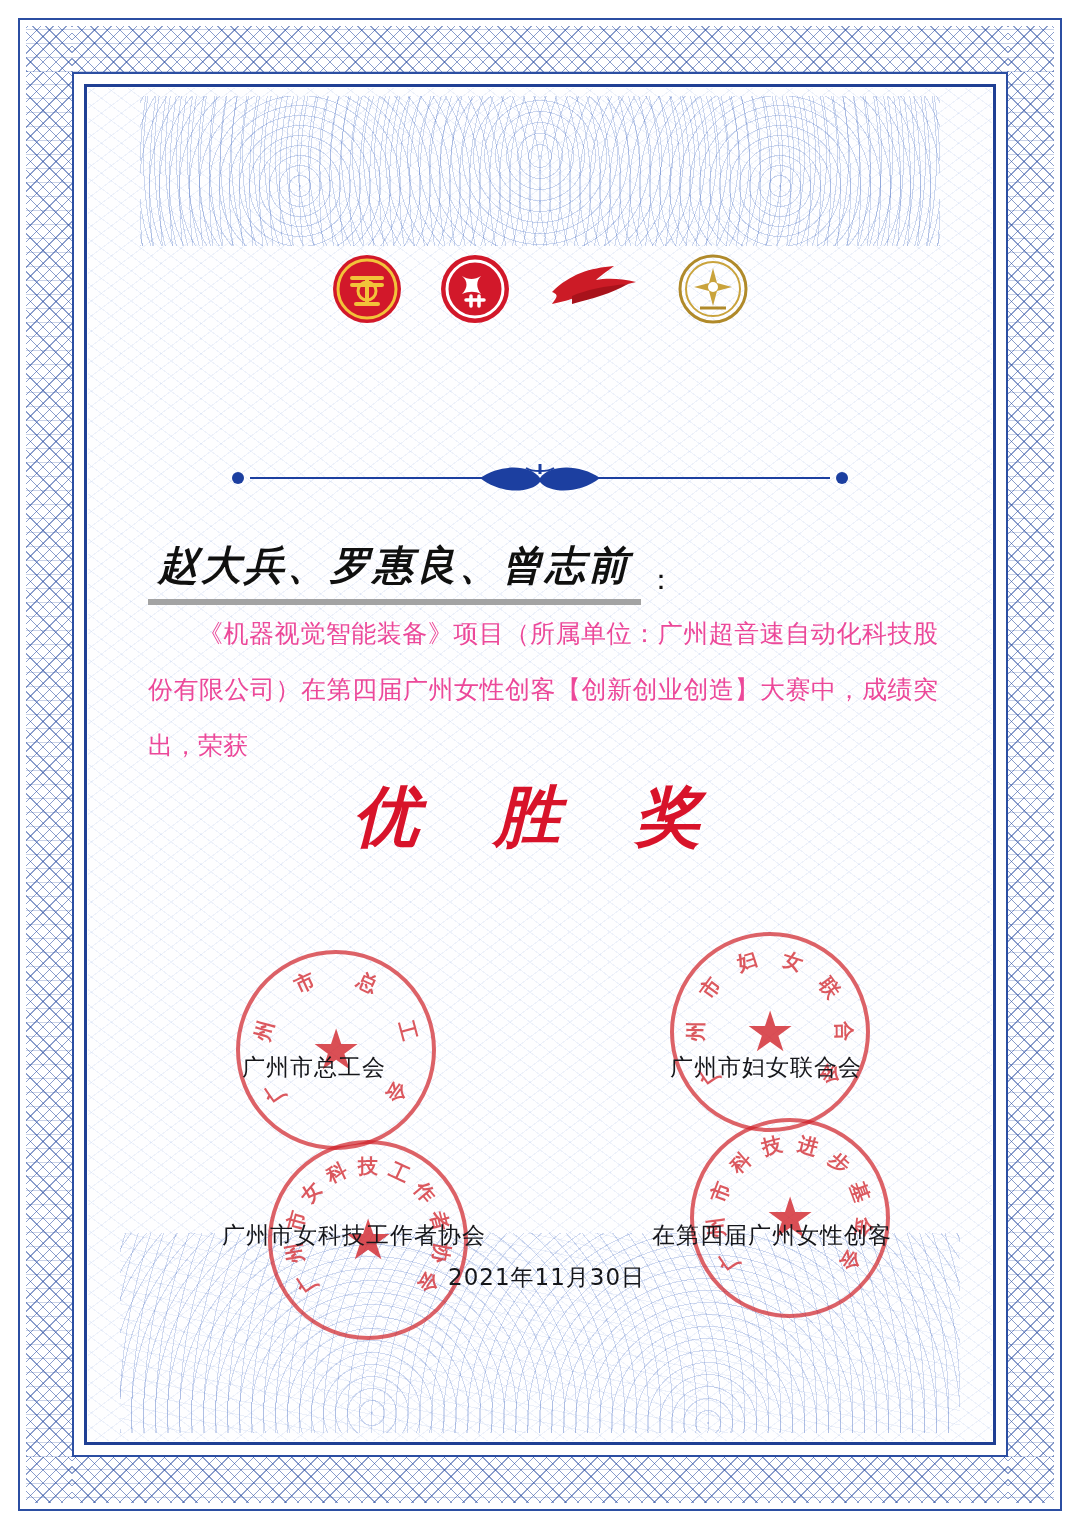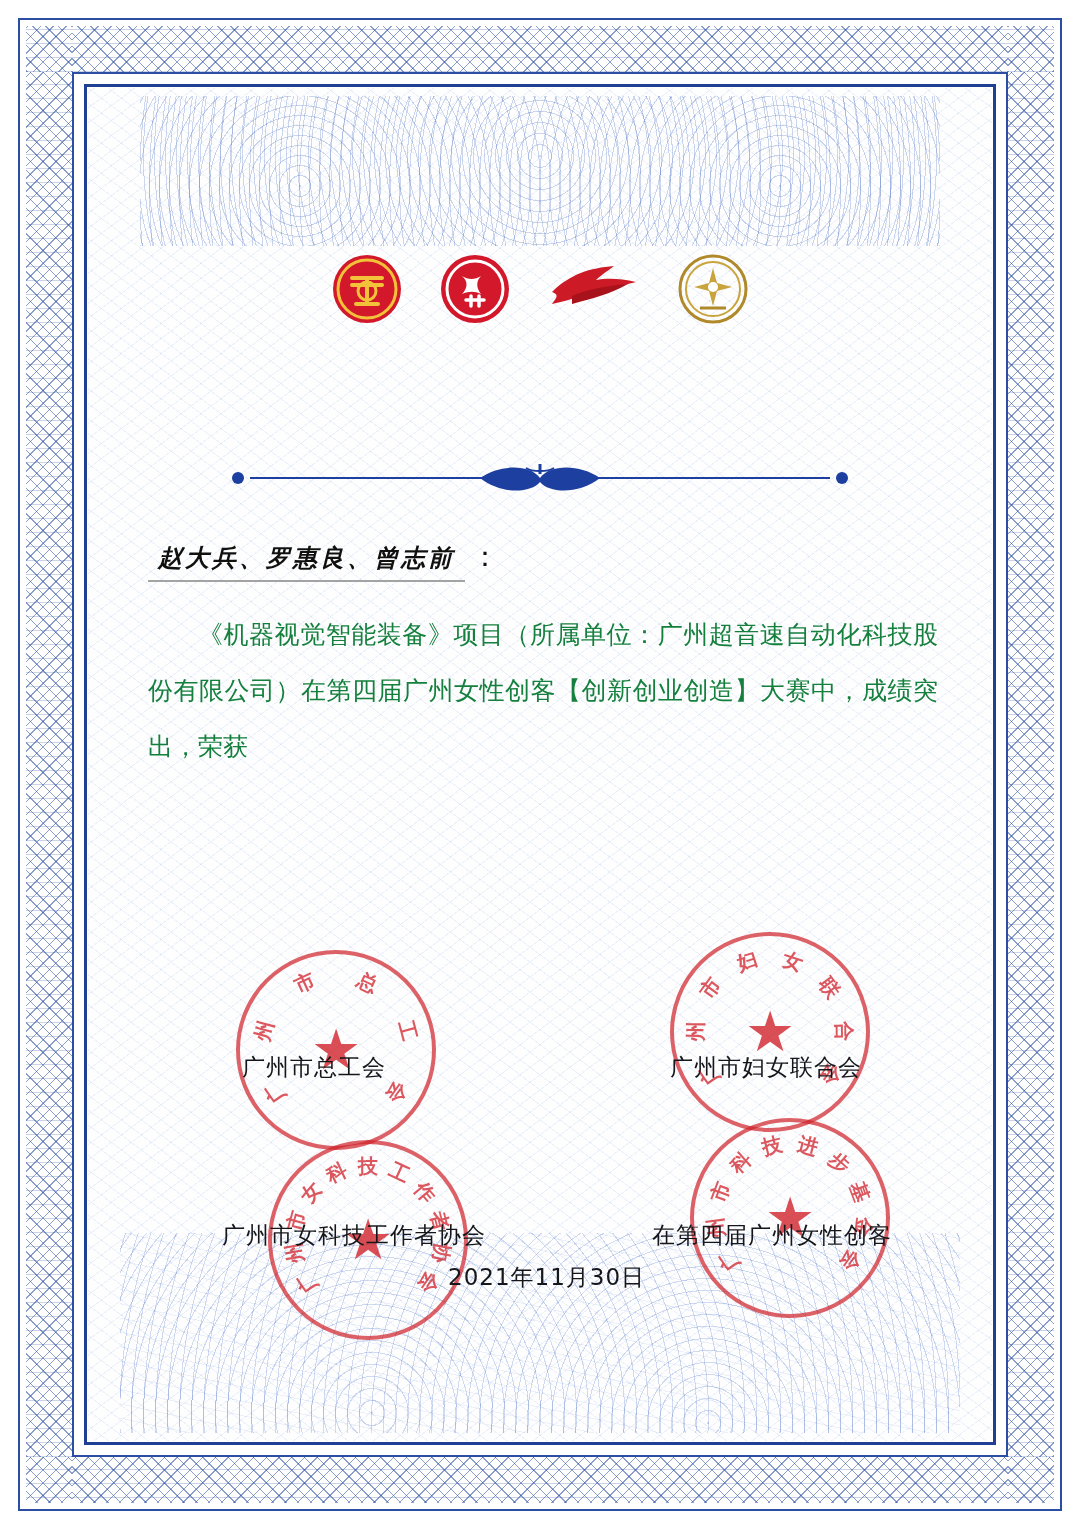--- a/index.html
+++ b/index.html
@@ -144,43 +144,43 @@
   .recipient-line {
     position: absolute;
     top: 438px;
     left: 48px;
     width: 800px;
     display: flex;
     align-items: flex-end;
   }
   .recipient-names {
     font-family: "DejaVu Serif", "Liberation Serif", serif;
-    font-size: 24px;
+    font-size: 40px;
     font-weight: bold;
     font-style: italic;
     color: #10100f;
     letter-spacing: 3px;
-    border-bottom: 2px solid #a3a3a3;
+    border-bottom: 6px solid #a3a3a3;
     padding: 0 10px 6px 10px;
   }
   .recipient-colon {
     font-size: 28px;
     color: #111;
     padding: 0 0 6px 6px;
   }
 
   .body-text {
     position: absolute;
     top: 506px;
     left: 48px;
     width: 790px;
-    font-family: Liberation Sans, sans-serif;
+    font-family: Liberation Serif, serif;
     font-size: 25px;
     line-height: 56px;
-    color: #15803d;
+    color: #ec4899;
     text-align: justify;
     text-indent: 50px;
   }
 
   .award-name {
     position: absolute;
     top: 672px;
     left: 0;
     width: 880px;
     text-align: center;
@@ -323,20 +323,21 @@
       </svg>
     </div>
 
     <div class="recipient-line">
       <span class="recipient-names">赵大兵、罗惠良、曾志前</span>
       <span class="recipient-colon">：</span>
     </div>
 
     <div class="body-text">《机器视觉智能装备》项目（所属单位：广州超音速自动化科技股份有限公司）在第四届广州女性创客【创新创业创造】大赛中，成绩突出，荣获</div>
 
+    <div class="award-name">优 胜 奖</div>
 
 
     <div class="seal seal-1">
       <span class="seal-star">★</span>
     <div class="seal-text">
           <span style="transform: rotate(-215deg) translate(74px) rotate(90deg) translate(-50%, -50%);">广</span>
           <span style="transform: rotate(-165deg) translate(74px) rotate(90deg) translate(-50%, -50%);">州</span>
           <span style="transform: rotate(-115deg) translate(74px) rotate(90deg) translate(-50%, -50%);">市</span>
           <span style="transform: rotate(-65deg) translate(74px) rotate(90deg) translate(-50%, -50%);">总</span>
           <span style="transform: rotate(-15deg) translate(74px) rotate(90deg) translate(-50%, -50%);">工</span>

